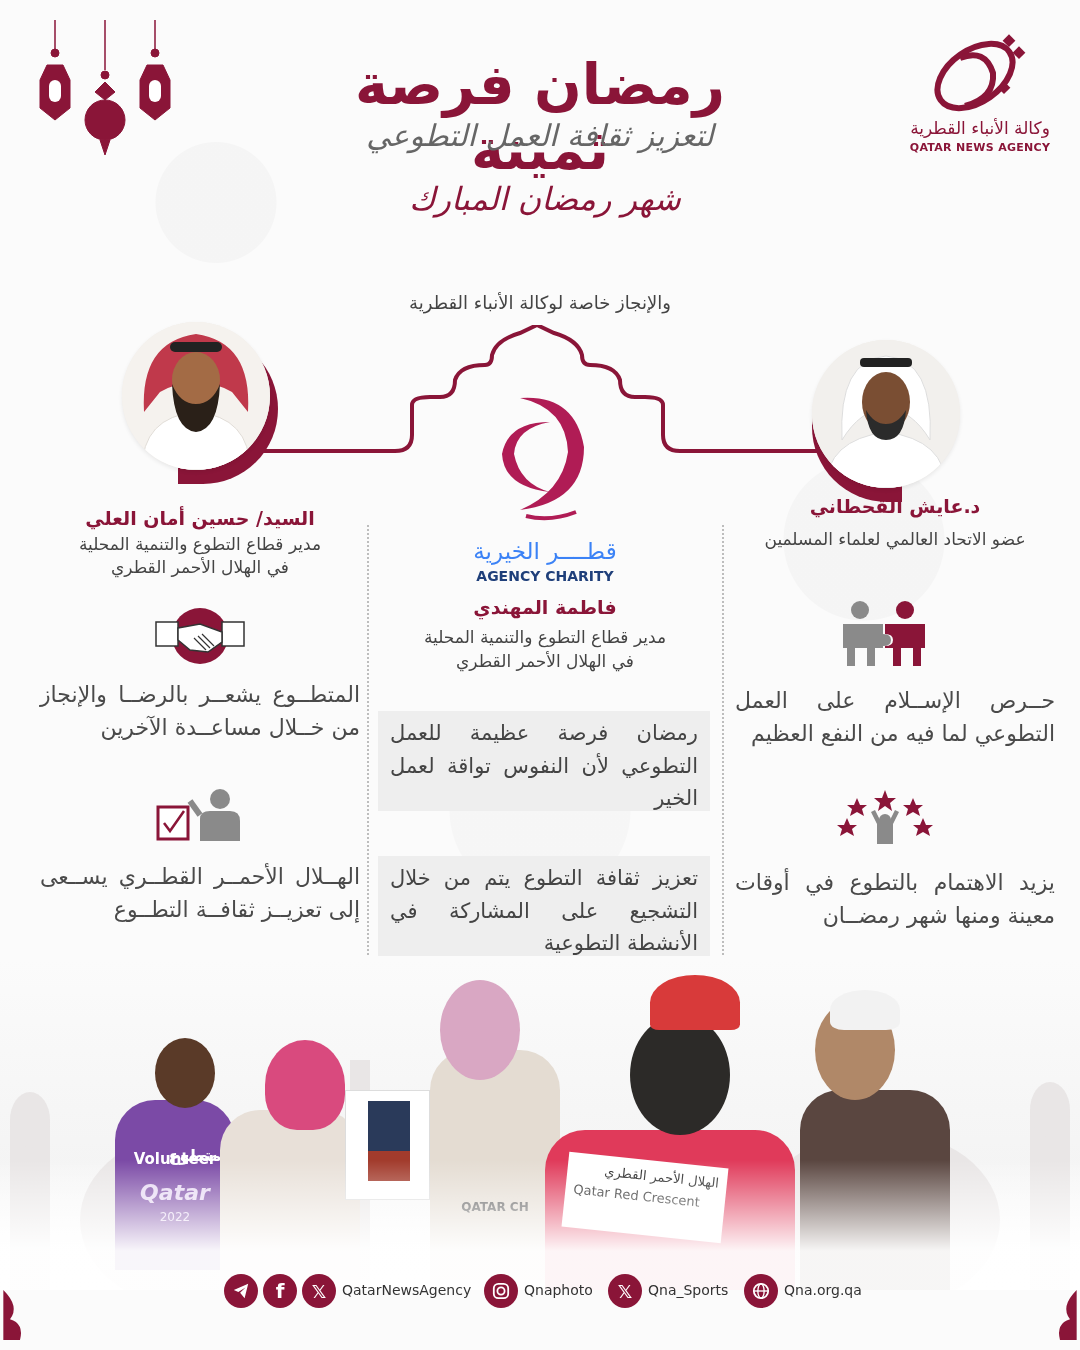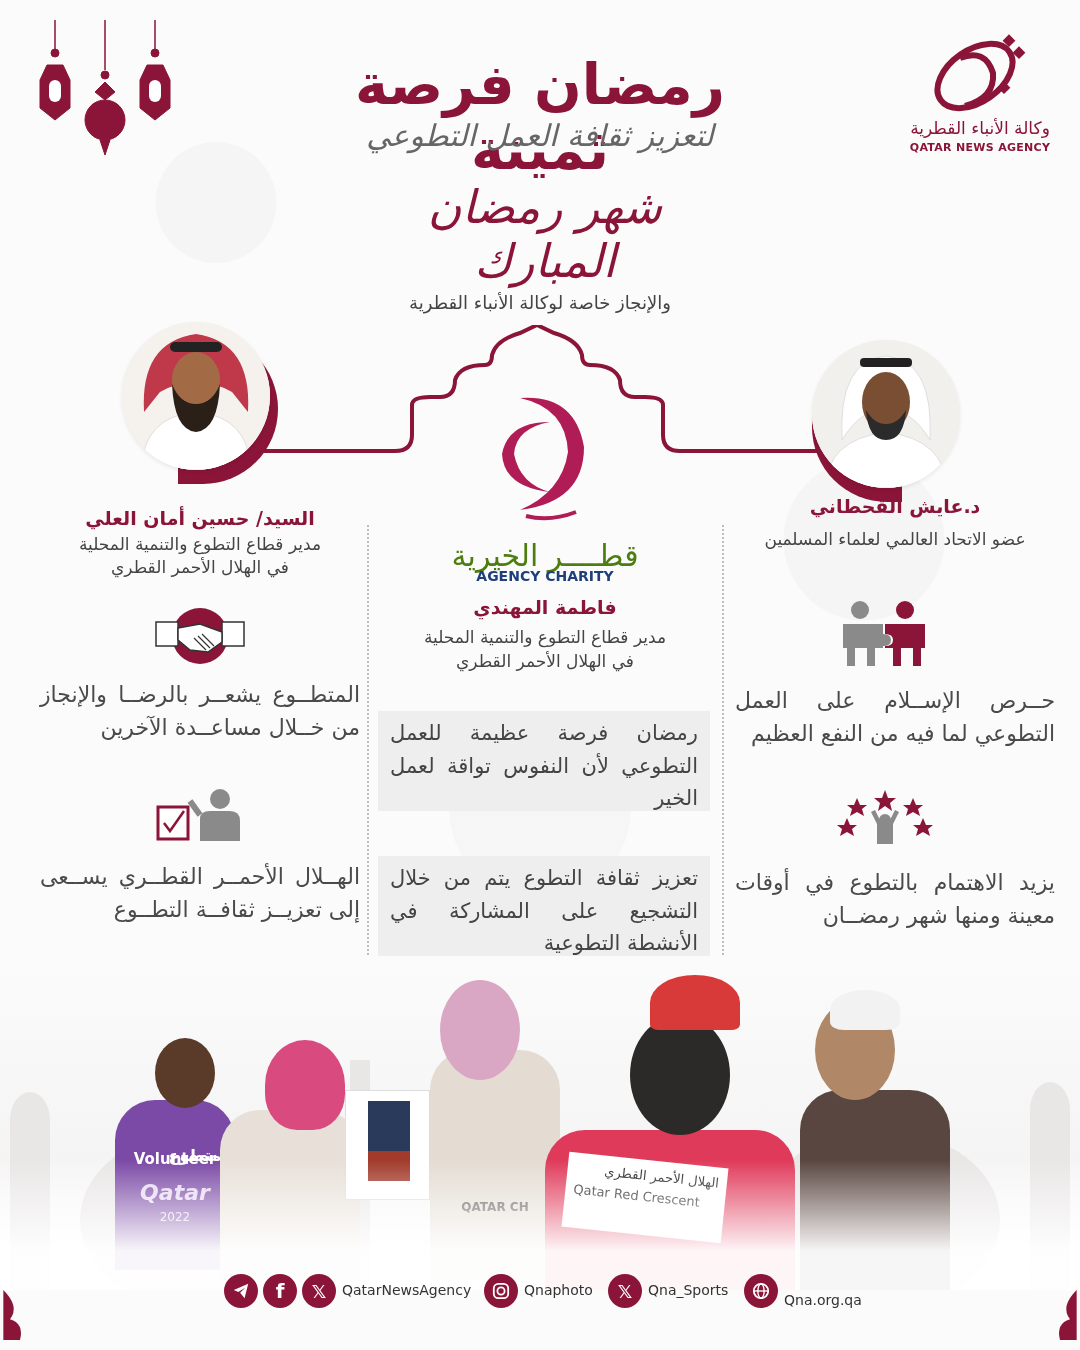--- a/index.html
+++ b/index.html
@@ -25,21 +25,21 @@
   .title {
     left: 300px; top: 52px; width: 480px; text-align: center;
     font-size: 56px; font-weight: bold; color: #8a1538;
   }
   .subtitle {
     left: 300px; top: 118px; width: 480px; text-align: center;
     font-size: 30px; color: #666; font-style: italic;
   }
   .calligraphy {
     left: 380px; top: 180px; width: 330px; height: 80px; text-align: center;
-    font-family: "DejaVu Serif", serif; font-size: 46px; font-style: italic;
+    font-family: "DejaVu Serif", serif; font-size: 32px; font-style: italic;
     color: #8a1538; letter-spacing: -1px;
   }
   .statement-caption {
     left: 340px; top: 292px; width: 400px; text-align: center;
     font-size: 18px; color: #444;
   }
 
   
   .qna-logo { left: 905px; top: 28px; width: 150px; height: 130px; text-align: center; }
   .qna-logo .ar { position: absolute; left: 0; top: 90px; width: 150px; font-size: 17px; color: #8a1538; }
@@ -195,21 +195,21 @@
 
 <svg class="abs" style="left:150px; top:785px;" width="100" height="60" viewBox="0 0 100 60">
   <rect x="8" y="22" width="30" height="32" fill="#fff" stroke="#8a1538" stroke-width="3"></rect>
   <path d="M14 38 L20 46 L34 26" fill="none" stroke="#8a1538" stroke-width="2.5"></path>
   <circle cx="70" cy="14" r="10" fill="#8a8a8a"></circle>
   <path d="M50 56 L50 34 Q50 26 60 26 L80 26 Q90 26 90 36 L90 56 Z" fill="#8a8a8a"></path>
   <path d="M50 30 L40 16" stroke="#8a8a8a" stroke-width="6"></path>
 </svg>
 <div class="abs left-col rtl point" style="top:860px;">الهــلال الأحمــر القطــري يســعى إلى تعزيــز ثقافــة التطــوع</div>
 
-<div class="abs mid-col rtl" style="top:538px; text-align:center; font-size:30px; color:#4d7c0f;">قطــــر الخيرية</div>
+<div class="abs mid-col rtl" style="top:538px; text-align:center; font-size:23px; color:#3b82f6;">قطــــر الخيرية</div>
 <div class="abs mid-col" style="top:568px; text-align:center; font-size:14px; font-weight:bold; color:#1f3f7a;">AGENCY CHARITY</div>
 <div class="abs mid-col rtl name" style="top:596px;">فاطمة المهندي</div>
 <div class="abs mid-col rtl role" style="top:626px;">مدير قطاع التطوع والتنمية المحلية</div>
 <div class="abs mid-col rtl role" style="top:650px;">في الهلال الأحمر القطري</div>
 
 <div class="abs rtl quote-box" style="left:378px; top:711px; width:332px; height:100px;">رمضان فرصة عظيمة للعمل التطوعي لأن النفوس تواقة لعمل الخير</div>
 <div class="abs rtl quote-box" style="left:378px; top:856px; width:332px; height:100px;">تعزيز ثقافة التطوع يتم من خلال التشجيع على المشاركة في الأنشطة التطوعية</div>
 
 <div class="abs right-col rtl name" style="top:495px;">د.عايش القحطاني</div>
 <div class="abs right-col rtl role" style="top:528px;">عضو الاتحاد العالمي لعلماء المسلمين</div>
@@ -318,14 +318,14 @@
   </div>
   <span class="soc-label" style="left:648px;">Qna_Sports</span>
 
   <div class="soc" style="left:744px;">
     <svg width="18" height="18" viewBox="0 0 20 20">
         <circle cx="10" cy="10" r="8" fill="none" stroke="#fff" stroke-width="2"></circle>
         <ellipse cx="10" cy="10" rx="3.5" ry="8" fill="none" stroke="#fff" stroke-width="1.5"></ellipse>
         <line x1="2" y1="10" x2="18" y2="10" stroke="#fff" stroke-width="1.5"></line>
       </svg>
   </div>
-  <span class="soc-label" style="left:784px;margin-top:10px;">Qna.org.qa</span>
+  <span class="soc-label" style="left:784px;">Qna.org.qa</span>
 </div>
 
 </body></html>

